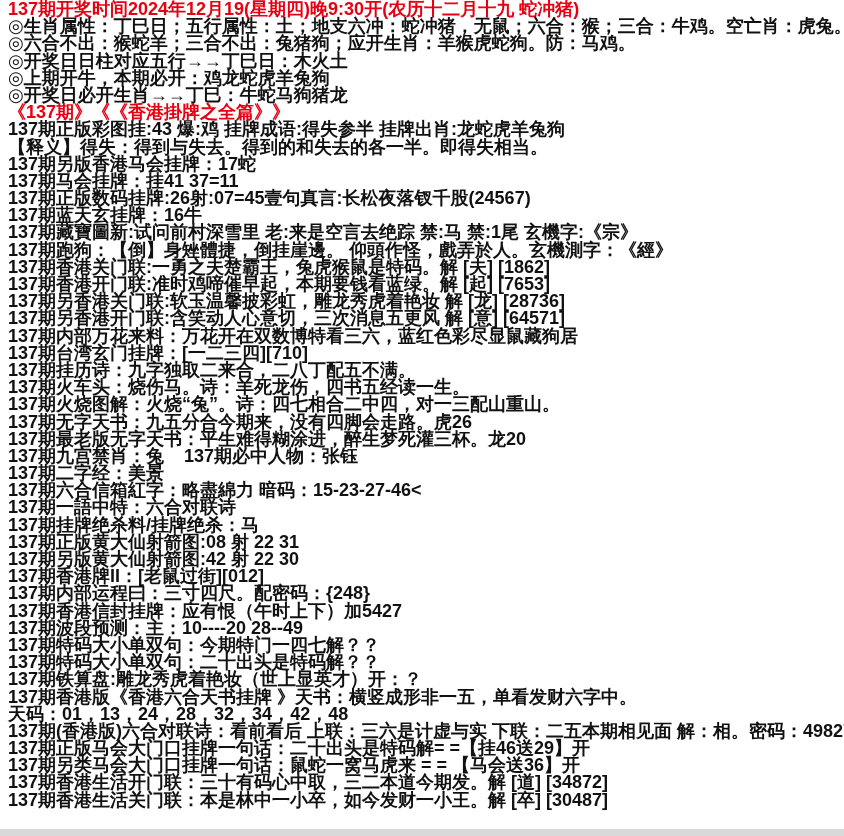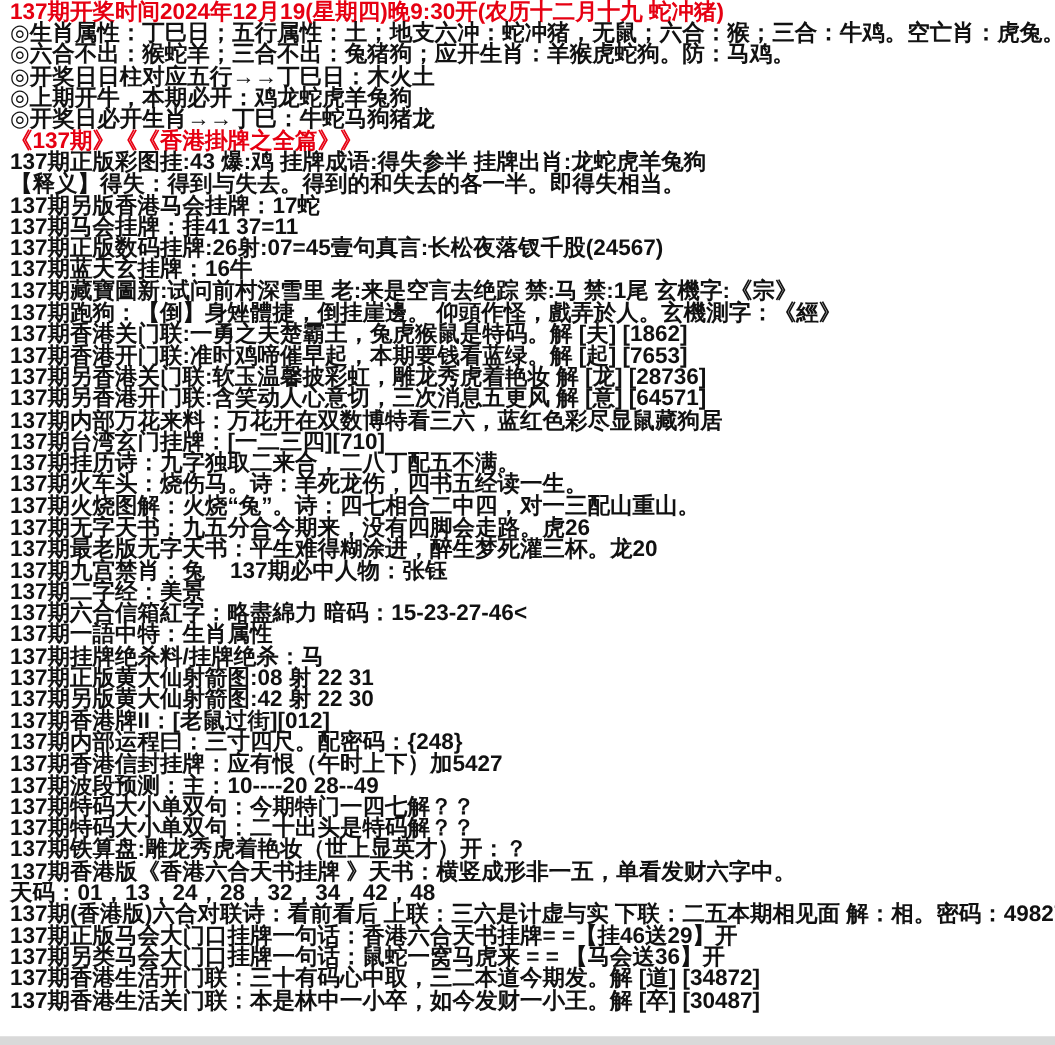--- a/index.html
+++ b/index.html
@@ -69,33 +69,33 @@
       <div class="line">137期内部万花来料：万花开在双数博特看三六，蓝红色彩尽显鼠藏狗居</div>
       <div class="line">137期台湾玄门挂牌：[一二三四][710]</div>
       <div class="line">137期挂历诗：九字独取二来合，二八丁配五不满。</div>
       <div class="line">137期火车头：烧伤马。诗：羊死龙伤，四书五经读一生。</div>
       <div class="line">137期火烧图解：火烧“兔”。诗：四七相合二中四，对一三配山重山。</div>
       <div class="line">137期无字天书：九五分合今期来，没有四脚会走路。虎26</div>
       <div class="line">137期最老版无字天书：平生难得糊涂进，醉生梦死灌三杯。龙20</div>
       <div class="line">137期九宫禁肖：兔    137期必中人物：张钰</div>
       <div class="line">137期二字经：美景</div>
       <div class="line">137期六合信箱紅字：略盡綿力 暗码：15-23-27-46&lt;</div>
-      <div class="line">137期一語中特：生肖属性</div>
+      <div class="line">137期一語中特：六合对联诗</div>
       <div class="line">137期挂牌绝杀料/挂牌绝杀：马</div>
       <div class="line">137期正版黄大仙射箭图:08 射 22 31</div>
       <div class="line">137期另版黄大仙射箭图:42 射 22 30</div>
       <div class="line">137期香港牌II：[老鼠过街][012]</div>
       <div class="line">137期内部运程曰：三寸四尺。配密码：{248}</div>
       <div class="line">137期香港信封挂牌：应有恨（午时上下）加5427</div>
       <div class="line">137期波段预测：主：10----20 28--49</div>
       <div class="line">137期特码大小单双句：今期特门一四七解？？</div>
       <div class="line">137期特码大小单双句：二十出头是特码解？？</div>
       <div class="line">137期铁算盘:雕龙秀虎着艳妆（世上显英才）开：？</div>
       <div class="line">137期香港版《香港六合天书挂牌 》天书：横竖成形非一五，单看发财六字中。</div>
       <div class="line">天码：01，13，24，28，32，34，42，48</div>
       <div class="line">137期(香港版)六合对联诗：看前看后 上联：三六是计虚与实 下联：二五本期相见面 解：相。密码：498271</div>
-      <div class="line">137期正版马会大门口挂牌一句话：香港六合天书挂牌= =【挂46送29】开</div>
+      <div class="line">137期正版马会大门口挂牌一句话：二十出头是特码解= =【挂46送29】开</div>
       <div class="line">137期另类马会大门口挂牌一句话：鼠蛇一窝马虎来 = = 【马会送36】开</div>
       <div class="line">137期香港生活开门联：三十有码心中取，三二本道今期发。解 [道] [34872]</div>
       <div class="line">137期香港生活关门联：本是林中一小卒，如今发财一小王。解 [卒] [30487]</div>
     </div>
   <div class="bottom-strip"></div>
 </div>
 
 </body></html>

